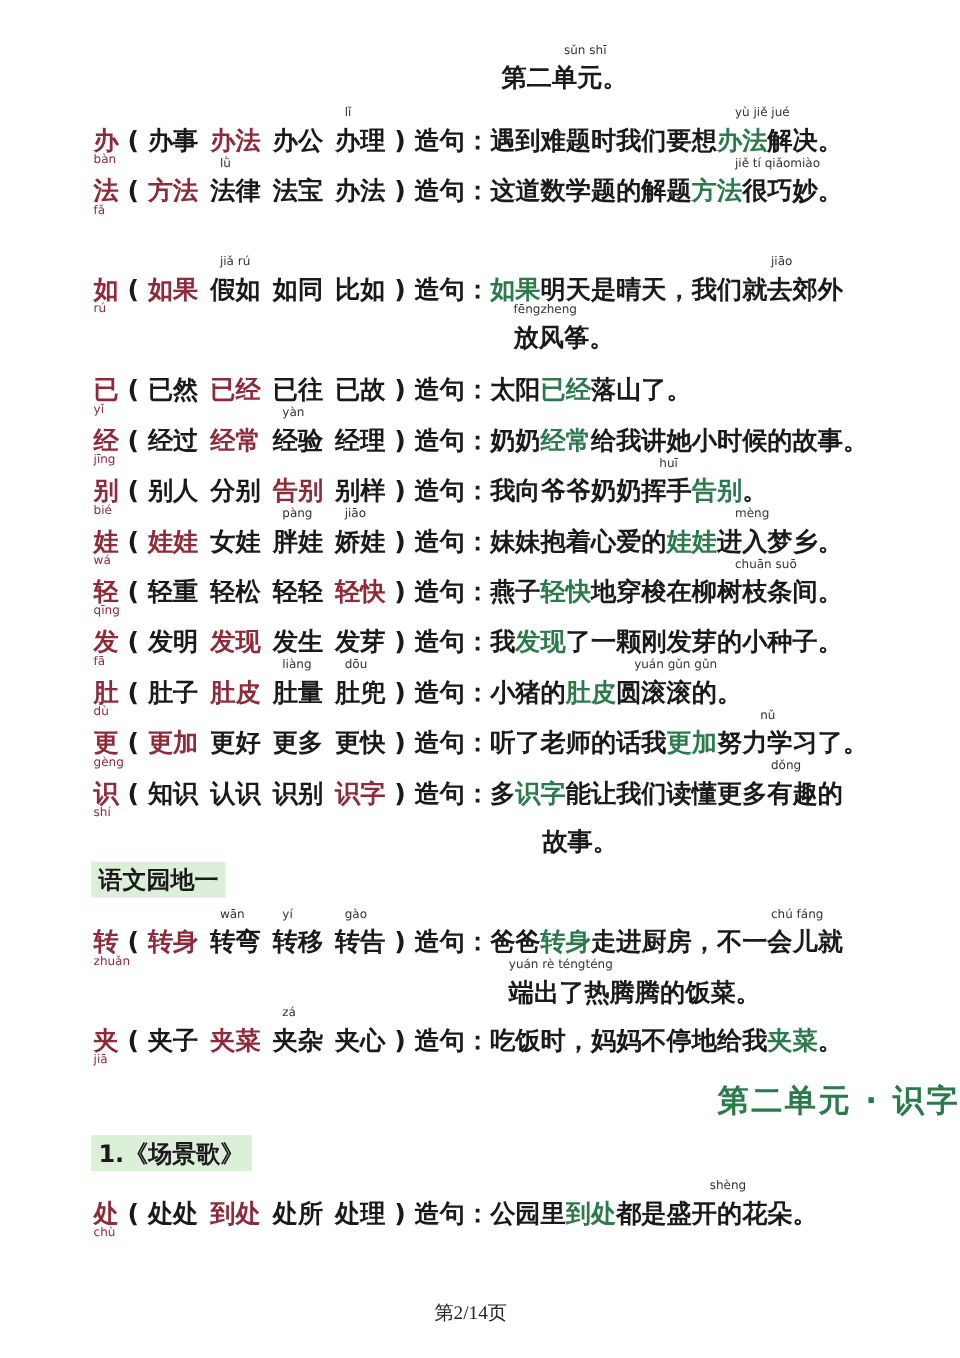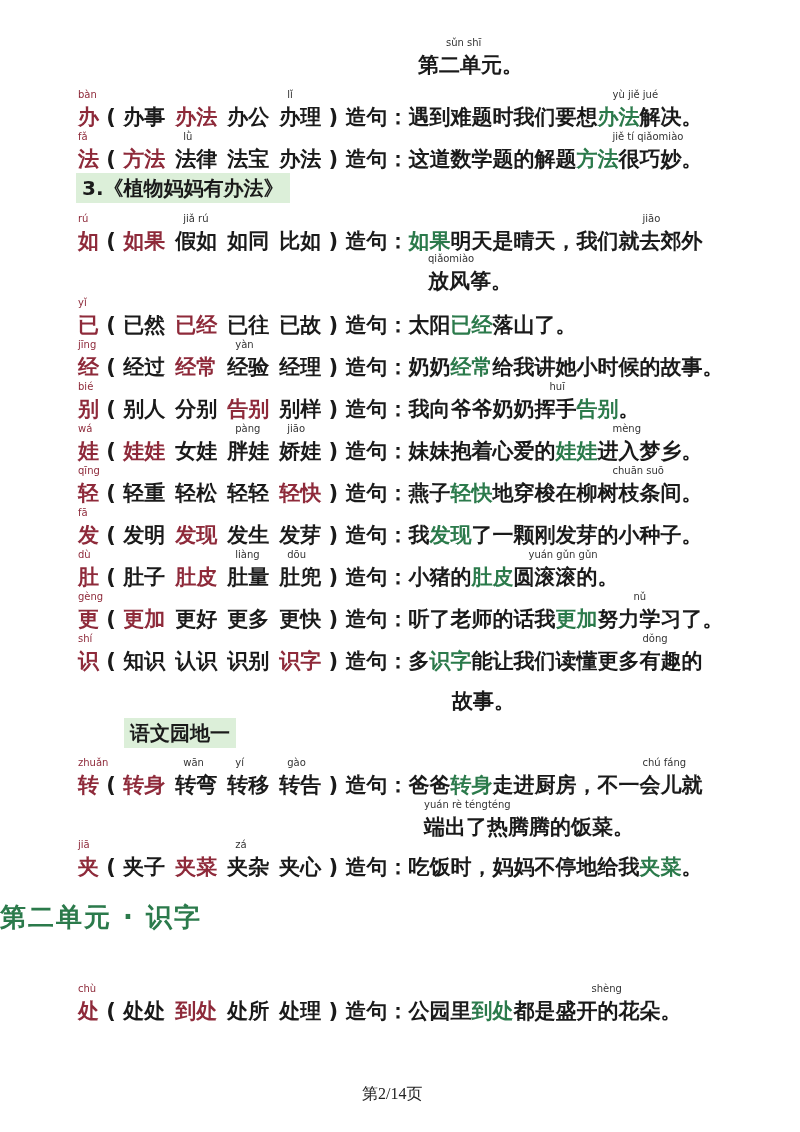--- a/index.html
+++ b/index.html
@@ -5,59 +5,59 @@
   html, body { margin:0; padding:0; background:#ffffff; }
   body { width:800px; height:1132px; position:relative; overflow:hidden;
          font-family:"DejaVu Sans", "Liberation Sans", sans-serif; color:#1a1a1a; }
   .page { position:absolute; left:0; top:0; width:800px; height:1132px; }
   .line { position:absolute; left:78px; white-space:nowrap; font-size:21px; line-height:26px; font-weight:bold; }
   .cont { position:absolute; white-space:nowrap; font-size:21px; line-height:26px; font-weight:bold; }
   .red { color:#8e2a3a; }
   .green { color:#2b7a4b; }
   .blk { color:#1a1a1a; }
   .py { position:absolute; top:-15px; font-size:10px; line-height:12px; font-weight:normal; color:#333; white-space:nowrap; }
-  .py.r { color:#8e2a3a; }
+  .py.r { color:#8e2a3a;margin-top:39px; }
   .char { position:relative; display:inline-block; }
   .gap { display:inline-block; width:10px; }
   .heading { position:absolute; left:76px; height:30px; line-height:30px; padding:0 6px; background:#dcefd9;
              font-size:20px; font-weight:bold; color:#1a1a1a; white-space:nowrap; }
-  .unit-title { position:absolute; left:0; width:800px; text-align:left; top:900px; font-size:26px; font-weight:bold;
+  .unit-title { position:absolute; left:0; width:800px; text-align:right; top:900px; font-size:26px; font-weight:bold;
                 color:#2b7a4b; letter-spacing:2px; }
   .footer-page { position:absolute; left:362px; top:1084px; font-family:"Liberation Serif", serif; font-size:16px; color:#222; }
   .watermark { position:absolute; left:502px; top:1060px; font-family:"Liberation Sans", sans-serif; font-size:36px; color:#9a9a9a; letter-spacing:0.5px; }
 </style>
 </head>
 <body>
 
 <div class="page">
 
   <div class="cont" style="left:418px; top:52px;">
-    <span class="py" style="left:28px;text-align:center;">sǔn shī</span>
+    <span class="py" style="left:52px;text-align:center;">sǔn shī</span>
     <span>第二单元。</span>
   </div>
 
   <div id="rows">
       <div class="line" style="top: 104px;"><span class="char red">办<span class="py r" style="left: 0px;">bàn</span></span><span class="blk"> ( </span><span class="char blk">办事</span><span class="gap"></span><span class="char red">办法</span><span class="gap"></span><span class="char blk">办公</span><span class="gap"></span><span class="char blk">办理<span class="py" style="left: 8px;">lǐ</span></span><span class="blk"> ) </span><span class="blk">造句：</span><span class="char"><span class="blk">遇到难题时我们要想</span><span class="green">办法</span><span class="blk">解决。</span><span class="py" style="left: 204px;">yù   jiě jué</span></span></div>
       <div class="line" style="top: 146px;"><span class="char red">法<span class="py r" style="left: 0px;">fǎ</span></span><span class="blk"> ( </span><span class="char red">方法</span><span class="gap"></span><span class="char blk">法律<span class="py" style="left: 8px;">lǜ</span></span><span class="gap"></span><span class="char blk">法宝</span><span class="gap"></span><span class="char blk">办法</span><span class="blk"> ) </span><span class="blk">造句：</span><span class="char"><span class="blk">这道数学题的解题</span><span class="green">方法</span><span class="blk">很巧妙。</span><span class="py" style="left: 204px;">jiě tí   qiǎomiào</span></span></div>
       <div class="line" style="top: 228px;"><span class="char red">如<span class="py r" style="left: 0px;">rú</span></span><span class="blk"> ( </span><span class="char red">如果</span><span class="gap"></span><span class="char blk">假如<span class="py" style="left: 8px;">jiǎ rú</span></span><span class="gap"></span><span class="char blk">如同</span><span class="gap"></span><span class="char blk">比如</span><span class="blk"> ) </span><span class="blk">造句：</span><span class="char"><span class="green">如果</span><span class="blk">明天是晴天，我们就去郊外</span><span class="py" style="left: 234px;">jiāo</span></span></div>
-      <div class="cont blk" style="left: 428px; top: 268px; position: absolute;">放风筝。<span class="py" style="left: 0px;">qiǎomiào</span></div>
+      <div class="cont blk" style="left: 428px; top: 268px; position: absolute;">放风筝。<span class="py" style="left: 0px;">fēngzheng</span></div>
       <div class="line" style="top: 312px;"><span class="char red">已<span class="py r" style="left: 0px;">yǐ</span></span><span class="blk"> ( </span><span class="char blk">已然</span><span class="gap"></span><span class="char red">已经</span><span class="gap"></span><span class="char blk">已往</span><span class="gap"></span><span class="char blk">已故</span><span class="blk"> ) </span><span class="blk">造句：</span><span class="char"><span class="blk">太阳</span><span class="green">已经</span><span class="blk">落山了。</span></span></div>
       <div class="line" style="top: 354px;"><span class="char red">经<span class="py r" style="left: 0px;">jīng</span></span><span class="blk"> ( </span><span class="char blk">经过</span><span class="gap"></span><span class="char red">经常</span><span class="gap"></span><span class="char blk">经验<span class="py" style="left: 8px;">yàn</span></span><span class="gap"></span><span class="char blk">经理</span><span class="blk"> ) </span><span class="blk">造句：</span><span class="char"><span class="blk">奶奶</span><span class="green">经常</span><span class="blk">给我讲她小时候的故事。</span></span></div>
       <div class="line" style="top: 396px;"><span class="char red">别<span class="py r" style="left: 0px;">bié</span></span><span class="blk"> ( </span><span class="char blk">别人</span><span class="gap"></span><span class="char blk">分别</span><span class="gap"></span><span class="char red">告别</span><span class="gap"></span><span class="char blk">别样</span><span class="blk"> ) </span><span class="blk">造句：</span><span class="char"><span class="blk">我向爷爷奶奶挥手</span><span class="green">告别</span><span class="blk">。</span><span class="py" style="left: 141px;">huī</span></span></div>
       <div class="line" style="top: 438px;"><span class="char red">娃<span class="py r" style="left: 0px;">wá</span></span><span class="blk"> ( </span><span class="char red">娃娃</span><span class="gap"></span><span class="char blk">女娃</span><span class="gap"></span><span class="char blk">胖娃<span class="py" style="left: 8px;">pàng</span></span><span class="gap"></span><span class="char blk">娇娃<span class="py" style="left: 8px;">jiāo</span></span><span class="blk"> ) </span><span class="blk">造句：</span><span class="char"><span class="blk">妹妹抱着心爱的</span><span class="green">娃娃</span><span class="blk">进入梦乡。</span><span class="py" style="left: 204px;">mèng</span></span></div>
       <div class="line" style="top: 480px;"><span class="char red">轻<span class="py r" style="left: 0px;">qīng</span></span><span class="blk"> ( </span><span class="char blk">轻重</span><span class="gap"></span><span class="char blk">轻松</span><span class="gap"></span><span class="char blk">轻轻</span><span class="gap"></span><span class="char red">轻快</span><span class="blk"> ) </span><span class="blk">造句：</span><span class="char"><span class="blk">燕子</span><span class="green">轻快</span><span class="blk">地穿梭在柳树枝条间。</span><span class="py" style="left: 204px;">chuān suō</span></span></div>
       <div class="line" style="top: 522px;"><span class="char red">发<span class="py r" style="left: 0px;">fā</span></span><span class="blk"> ( </span><span class="char blk">发明</span><span class="gap"></span><span class="char red">发现</span><span class="gap"></span><span class="char blk">发生</span><span class="gap"></span><span class="char blk">发芽</span><span class="blk"> ) </span><span class="blk">造句：</span><span class="char"><span class="blk">我</span><span class="green">发现</span><span class="blk">了一颗刚发芽的小种子。</span></span></div>
       <div class="line" style="top: 564px;"><span class="char red">肚<span class="py r" style="left: 0px;">dù</span></span><span class="blk"> ( </span><span class="char blk">肚子</span><span class="gap"></span><span class="char red">肚皮</span><span class="gap"></span><span class="char blk">肚量<span class="py" style="left: 8px;">liàng</span></span><span class="gap"></span><span class="char blk">肚兜<span class="py" style="left: 8px;">dōu</span></span><span class="blk"> ) </span><span class="blk">造句：</span><span class="char"><span class="blk">小猪的</span><span class="green">肚皮</span><span class="blk">圆滚滚的。</span><span class="py" style="left: 120px;">yuán gǔn gǔn</span></span></div>
       <div class="line" style="top: 606px;"><span class="char red">更<span class="py r" style="left: 0px;">gèng</span></span><span class="blk"> ( </span><span class="char red">更加</span><span class="gap"></span><span class="char blk">更好</span><span class="gap"></span><span class="char blk">更多</span><span class="gap"></span><span class="char blk">更快</span><span class="blk"> ) </span><span class="blk">造句：</span><span class="char"><span class="blk">听了老师的话我</span><span class="green">更加</span><span class="blk">努力学习了。</span><span class="py" style="left: 225px;">nǔ</span></span></div>
       <div class="line" style="top: 648px;"><span class="char red">识<span class="py r" style="left: 0px;">shí</span></span><span class="blk"> ( </span><span class="char blk">知识</span><span class="gap"></span><span class="char blk">认识</span><span class="gap"></span><span class="char blk">识别</span><span class="gap"></span><span class="char red">识字</span><span class="blk"> ) </span><span class="blk">造句：</span><span class="char"><span class="blk">多</span><span class="green">识字</span><span class="blk">能让我们读懂更多有趣的</span><span class="py" style="left: 234px;">dǒng</span></span></div>
       <div class="cont blk" style="left: 452px; top: 688px; text-align: center;">故事。</div>
       <div class="line" style="top: 772px;"><span class="char red">转<span class="py r" style="left: 0px;">zhuǎn</span></span><span class="blk"> ( </span><span class="char red">转身</span><span class="gap"></span><span class="char blk">转弯<span class="py" style="left: 8px;">wān</span></span><span class="gap"></span><span class="char blk">转移<span class="py" style="left: 8px;">yí</span></span><span class="gap"></span><span class="char blk">转告<span class="py" style="left: 8px;">gào</span></span><span class="blk"> ) </span><span class="blk">造句：</span><span class="char"><span class="blk">爸爸</span><span class="green">转身</span><span class="blk">走进厨房，不一会儿就</span><span class="py" style="left: 234px;">chú fáng</span></span></div>
       <div class="cont blk" style="left: 424px; top: 814px; position: absolute;">端出了热腾腾的饭菜。<span class="py" style="left: 0px;">yuán   rè téngténg</span></div>
       <div class="line" style="top: 854px;"><span class="char red">夹<span class="py r" style="left: 0px;">jiā</span></span><span class="blk"> ( </span><span class="char blk">夹子</span><span class="gap"></span><span class="char red">夹菜</span><span class="gap"></span><span class="char blk">夹杂<span class="py" style="left: 8px;">zá</span></span><span class="gap"></span><span class="char blk">夹心</span><span class="blk"> ) </span><span class="blk">造句：</span><span class="char"><span class="blk">吃饭时，妈妈不停地给我</span><span class="green">夹菜</span><span class="blk">。</span></span></div>
       <div class="line" style="top: 998px;"><span class="char red">处<span class="py r" style="left: 0px;">chù</span></span><span class="blk"> ( </span><span class="char blk">处处</span><span class="gap"></span><span class="char red">到处</span><span class="gap"></span><span class="char blk">处所</span><span class="gap"></span><span class="char blk">处理</span><span class="blk"> ) </span><span class="blk">造句：</span><span class="char"><span class="blk">公园里</span><span class="green">到处</span><span class="blk">都是盛开的花朵。</span><span class="py" style="left: 183px;">shèng</span></span></div>
     </div>
 
-  <div class="heading" style="top:173px;">3.《植物妈妈有办法》</div>
-  <div class="heading" style="top:718px;margin-left:48px;">语文园地一</div>
+  <div class="heading" style="top:718px;">语文园地一</div>
   <div class="unit-title">第二单元 · 识字</div>
+  <div class="heading" style="top:946px;">1.《场景歌》</div>
 
   <div class="footer-page">第2/14页</div>
 </div>
 
 </body></html>

